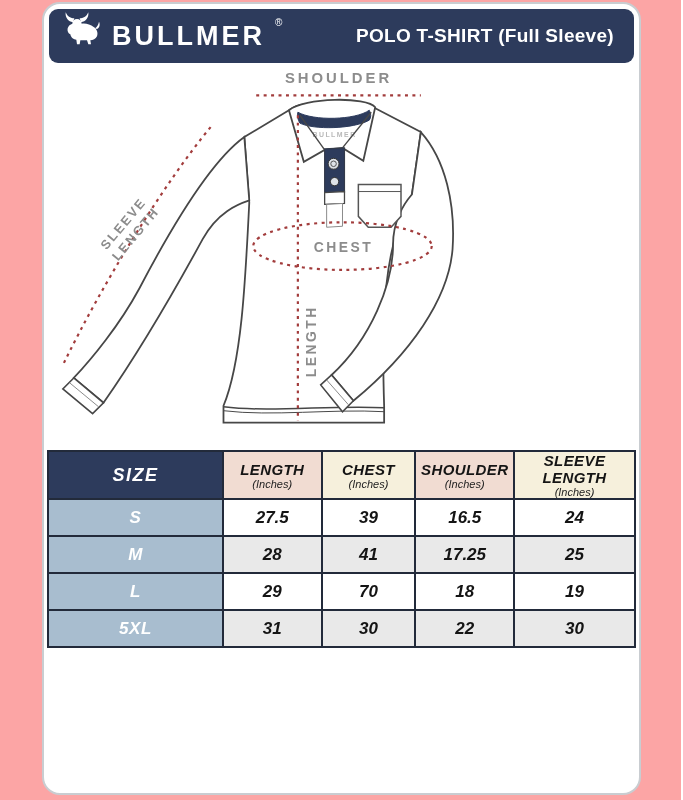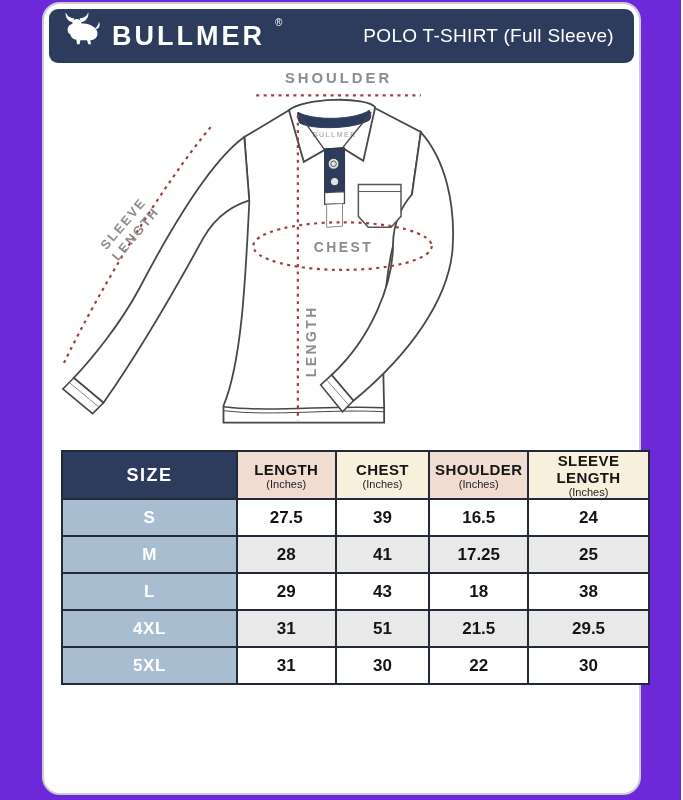--- a/index.html
+++ b/index.html
@@ -1,33 +1,33 @@
 <!DOCTYPE html>
 <html><head>
 <meta charset="utf-8">
 <style>
   html,body{margin:0;padding:0;background:#ffffff;}
-  .canvas{position:relative;width:681px;height:800px;background:#6d28d9;overflow:hidden;
+  .canvas{position:relative;width:681px;height:800px;background:#fca5a5;overflow:hidden;
           font-family:"Liberation Sans",sans-serif;}
   .card{position:absolute;left:42px;top:2px;width:599px;height:793px;box-sizing:border-box;
         background:#ffffff;border:2px solid #c9cdd1;border-radius:18px;}
   
   .topbar{position:absolute;left:5px;right:5px;top:5px;height:54px;border-radius:9px;
           background:#2d3b5c;display:flex;align-items:center;padding:0 20px 0 14px;box-sizing:border-box;}
   .brand{display:flex;align-items:flex-start;gap:9px;}
   .bull{width:40px;height:38px;margin-top:1px;}
   .brand-name{color:#ffffff;font-weight:bold;font-size:27px;letter-spacing:3px;line-height:54px;}
   .regmark{color:#ffffff;font-size:10px;margin-top:8px;margin-left:1px;}
-  .bar-title{margin-left:auto;color:#ffffff;font-weight:normal;font-size:19px;letter-spacing:.3px;}
+  .bar-title{margin-left:auto;color:#ffffff;font-weight:bold;font-size:19px;letter-spacing:.3px;}
   
   .diagram{position:absolute;left:0;right:0;top:60px;height:385px;}
   .diagram svg{display:block;width:100%;height:100%;}
   
-  .size-table{position:absolute;left:17px;right:3px;top:446px;border-collapse:collapse;
-              table-layout:fixed;width:calc(100% - 6px);}
+  .size-table{position:absolute;left:3px;right:3px;top:446px;border-collapse:collapse;
+              table-layout:fixed;width:calc(100% - 6px);font-style:italic;}
   .size-table th,.size-table td{border:2px solid #222a3a;text-align:center;vertical-align:middle;
               padding:0;}
   .size-table thead tr{height:42px;}
   .size-table tbody tr{height:37px;}
   .h-size{background:#2d3b5c;color:#ffffff;font-size:18px;font-weight:bold;letter-spacing:1.5px;}
   .h-pink{background:#f1dcd2;}
   .h-cream{background:#f6f0dc;}
   .h-label{font-size:15px;font-weight:bold;color:#151515;letter-spacing:.4px;line-height:17px;}
   .h-sub{font-size:11px;font-weight:normal;color:#222222;line-height:12px;}
   .size-cell{background:#a8bdcf;color:#ffffff;font-weight:bold;font-size:17px;letter-spacing:.5px;}
@@ -145,30 +145,23 @@
         <tr>
           <th class="size-cell">M</th>
           <td>28</td>
           <td>41</td>
           <td>17.25</td>
           <td>25</td>
         </tr>
         <tr>
           <th class="size-cell">L</th>
           <td>29</td>
-          <td>43</td>
+          <td>70</td>
           <td>18</td>
-          <td>38</td>
-        </tr>
-        <tr>
-          <th class="size-cell">4XL</th>
-          <td>31</td>
-          <td>51</td>
-          <td>21.5</td>
-          <td>29.5</td>
+          <td>19</td>
         </tr>
         <tr>
           <th class="size-cell">5XL</th>
           <td>31</td>
           <td>30</td>
           <td>22</td>
           <td>30</td>
         </tr>
       </tbody>
     </table>

